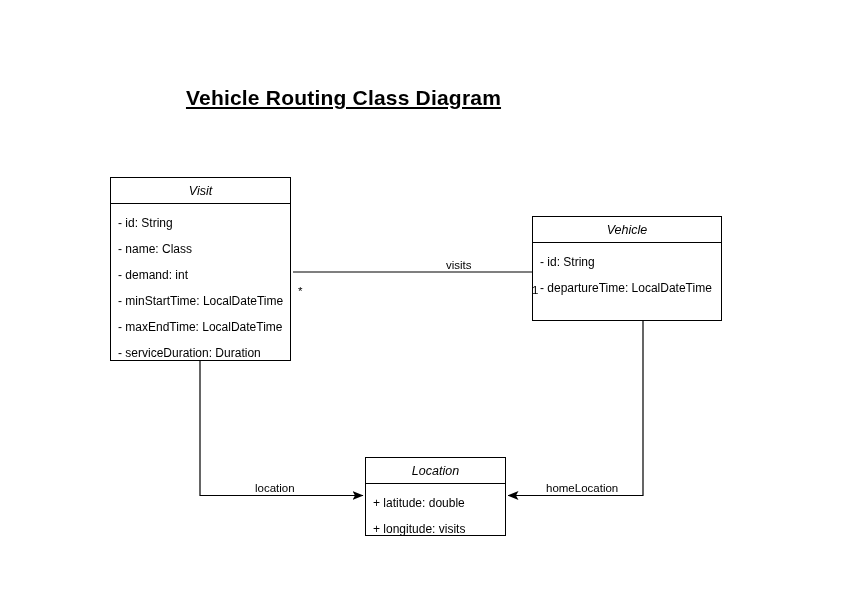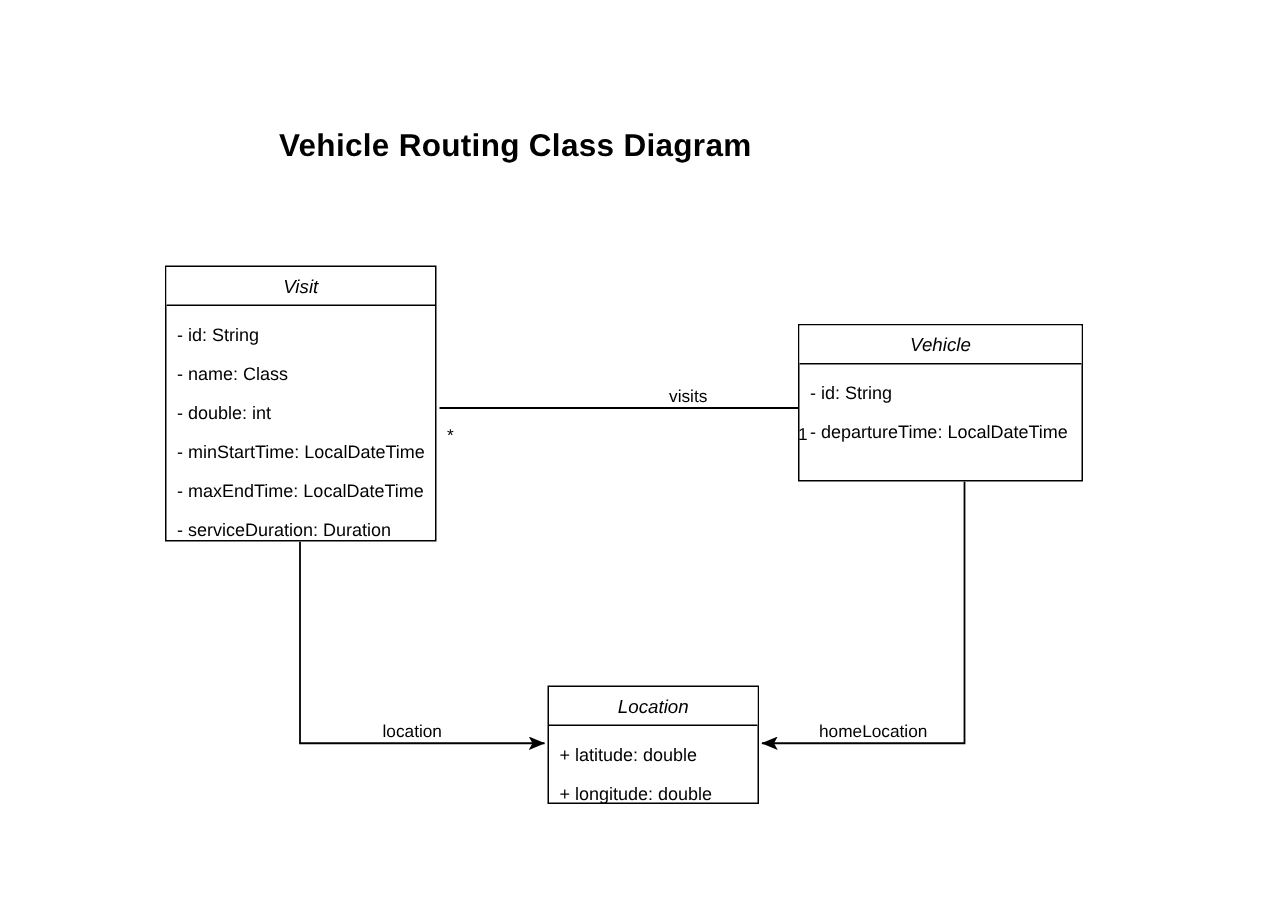--- a/index.html
+++ b/index.html
@@ -24,20 +24,21 @@
   .diagram-title {
     position: absolute;
     left: 0;
     top: 86px;
     width: 687px;
     text-align: center;
     font-size: 21px;
     font-weight: bold;
     letter-spacing: 0.2px;
     color: #000000;
+    text-decoration: underline;
   }
 
   
   #edges {
     position: absolute;
     left: 0;
     top: 0;
     width: 850px;
     height: 600px;
   }
@@ -128,36 +129,36 @@
 
   <div class="edge-label" style="left:252px; top:482px;">location</div>
 
   <div class="edge-label" style="left:543px; top:482px;text-align:right;">homeLocation</div>
 
   <div class="uml-class" style="left:110px; top:177px; width:181px; height:184px;">
     <div class="uml-class-name">Visit</div>
     <div class="uml-attrs">
       <div class="uml-attr">- id: String</div>
       <div class="uml-attr">- name: Class</div>
-      <div class="uml-attr">- double: int</div>
+      <div class="uml-attr">- demand: int</div>
       <div class="uml-attr">- minStartTime: LocalDateTime</div>
       <div class="uml-attr">- maxEndTime: LocalDateTime</div>
       <div class="uml-attr">- serviceDuration: Duration</div>
     </div>
   </div>
 
   <div class="uml-class" style="left:532px; top:216px; width:190px; height:105px;">
     <div class="uml-class-name">Vehicle</div>
     <div class="uml-attrs">
       <div class="uml-attr">- id: String</div>
       <div class="uml-attr">- departureTime: LocalDateTime</div>
     </div>
   </div>
 
   <div class="uml-class" style="left:365px; top:457px; width:141px; height:79px;">
     <div class="uml-class-name">Location</div>
     <div class="uml-attrs">
       <div class="uml-attr">+ latitude: double</div>
-      <div class="uml-attr">+ longitude: double</div>
+      <div class="uml-attr">+ longitude: visits</div>
     </div>
   </div>
 
 </div>
 
 </body></html>

